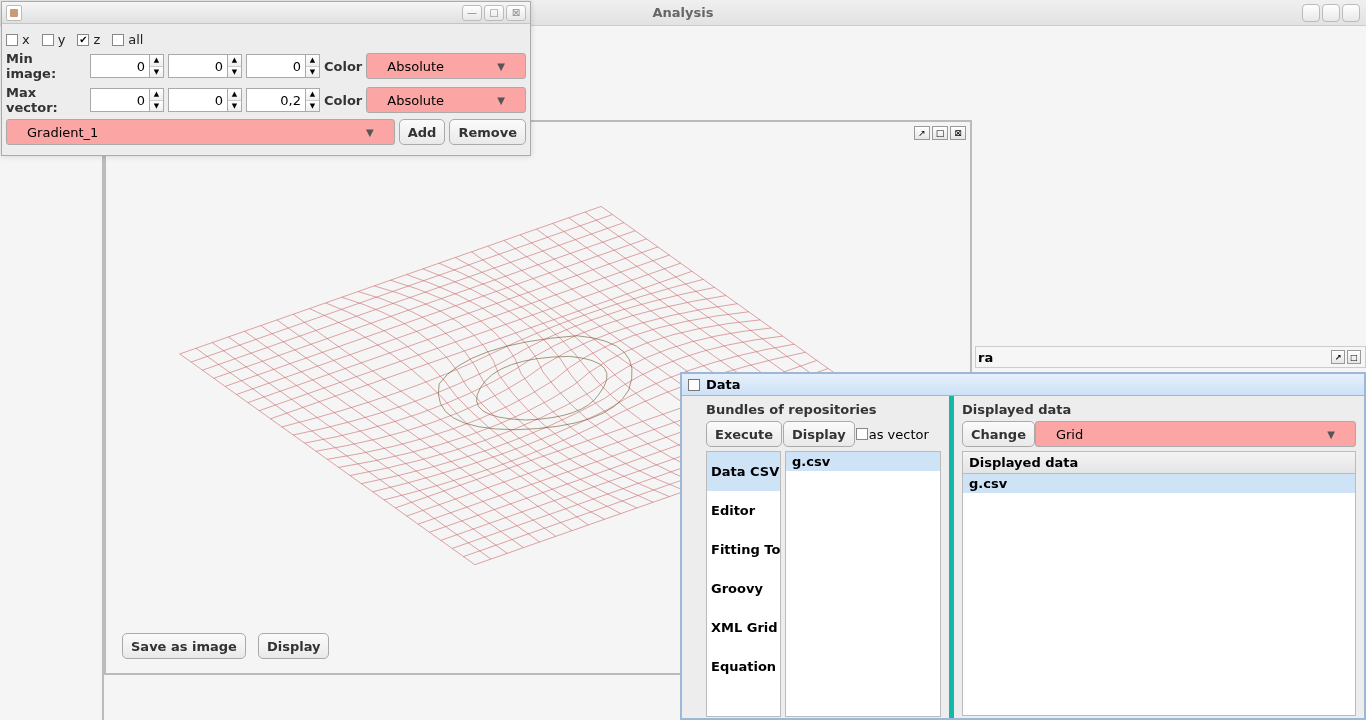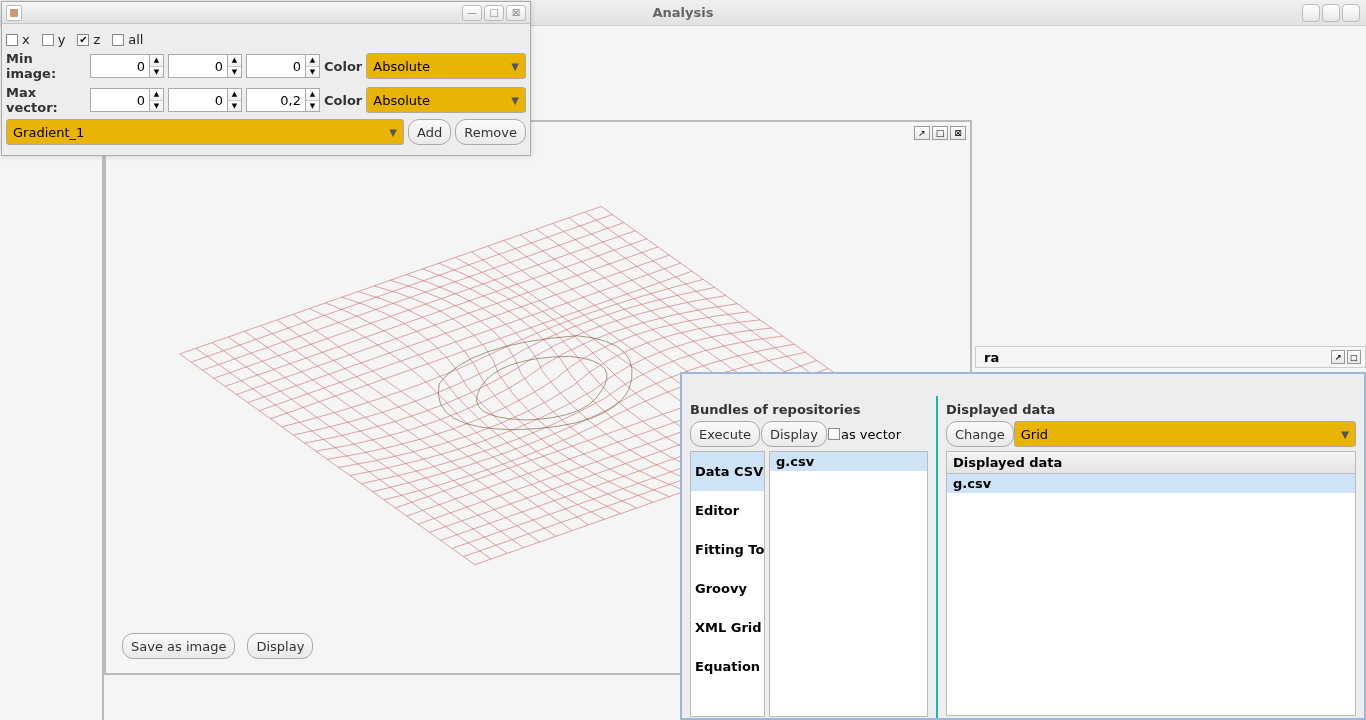--- a/index.html
+++ b/index.html
@@ -34,55 +34,55 @@
 .chk { width:12px; height:12px; border:1px solid #888; background:#fff; display:inline-flex; align-items:center; justify-content:center; font-size:10px; color:#000;}
 .chk.checked::after{content:"✔"; font-size:10px; line-height:10px;}
 label.chk-label { margin-right:8px; font-weight:normal; color:#222; }
 
 .num-group { display:flex; align-items:center; }
 .num-input { width:60px; height:24px; border:1px solid #aaa; background:#fff; text-align:right; padding:0 4px; }
 .spinner { width:14px; height:24px; border:1px solid #aaa; border-left:none; display:flex; flex-direction:column; }
 .spinner div { flex:1; display:flex; align-items:center; justify-content:center; font-size:7px; background:linear-gradient(#fff,#eee); border-bottom:1px solid #ccc; }
 .spinner div:last-child{border-bottom:none;}
 
-.btn { height:26px; padding:0 8px; border:1px solid #aaa; background:linear-gradient(#fbfbfb,#e9e9e9); border-radius:11px; font-weight:normal; color:#333; display:inline-flex; align-items:center;}
+.btn { height:26px; padding:0 8px; border:1px solid #aaa; background:linear-gradient(#fbfbfb,#e9e9e9); border-radius:5px; font-weight:bold; color:#333; display:inline-flex; align-items:center;}
 .label { font-weight:bold; color:#333; }
-.select { height:26px; border:1px solid #aaa; background:#eab308; display:flex; align-items:center; justify-content:space-between; padding:0 6px; border-radius:3px;}
+.select { height:26px; border:1px solid #aaa; background:#fca5a5; display:flex; align-items:center; justify-content:space-between; padding:0 20px; border-radius:3px;}
 .select .caret { font-size:10px; color:#555; }
 .wide { flex:1; }
 
 
 .plot-frame {
   position: absolute; left: 104px; top: 120px; width: 868px; height: 555px;
   border: 2px solid #bbb;
 }
 .plot-frame .frame-ctrls { position:absolute; right:4px; top:4px; display:flex; gap:2px; }
 .plot-frame .frame-ctrls .fc { width:16px; height:14px; border:1px solid #999; background:linear-gradient(#fff,#e6e6e6); font-size:9px; display:flex; align-items:center; justify-content:center; }
 .plot-area { position:absolute; left:14px; top:36px; right:14px; bottom:50px; overflow:hidden; }
 .plot-area svg { width:100%; height:100%; }
 .bottom-btns { position:absolute; left:16px; bottom:14px; display:flex; gap:12px; }
 
 
 .left-strip{ position:absolute; left:0; top:152px; width:104px; bottom:0; border-right:2px solid #bbb; }
 
 
-.ra-bar { position:absolute; left:975px; top:346px; right:0; height:22px; background:#f6f6f6; border:1px solid #ccc; display:flex; align-items:center; padding:0 8px; font-weight:bold;}
+.ra-bar { position:absolute; left:975px; top:346px; right:0; height:22px; background:#f6f6f6; border:1px solid #ccc; display:flex; align-items:center; padding:0 2px; font-weight:bold;}
 .ra-bar .frame-ctrls{position:absolute; right:4px; top:3px; display:flex; gap:2px;}
 .ra-bar .fc{width:14px;height:14px;border:1px solid #999;background:linear-gradient(#fff,#e6e6e6);font-size:8px;display:flex;align-items:center;justify-content:center;}
 
 
 .data-win { position:absolute; left:680px; top:372px; right:0; bottom:0; background:#ededed; border:2px solid #9cb8d6; }
 .data-title { height:22px; background:linear-gradient(#e6f0fb,#cde1f6); border-bottom:1px solid #9cb8d6; display:flex; align-items:center; padding:0 6px; font-weight:bold;}
 .data-title .sq { width:12px; height:12px; border:1px solid #777; background:#fff; margin-right:6px; }
 .data-body { position:absolute; top:22px; left:0; right:0; bottom:0; display:flex; }
 
 .panel { padding:4px 8px; }
 .panel-title { font-weight:bold; margin:2px 0 4px 0; color:#333; }
 
-.bundles { width:256px; border-right:2px solid #14b8a6; }
+.bundles { width:256px; border-right:5px solid #14b8a6;margin-left:16px; }
 .bundle-toolbar { display:flex; align-items:center; gap:1px; margin-bottom:4px; }
 .bundle-cols { display:flex; height: calc(100% - 48px); }
 .bundle-list { width:75px; border:1px solid #bbb; background:#fff; height:100%; overflow:hidden;}
 .bundle-list .item { padding:12px 4px; font-weight:bold; white-space:nowrap; }
 .bundle-list .item.sel { background:#cfe3f7; }
 .file-list { flex:1; border:1px solid #bbb; background:#fff; height:100%; margin-left:4px; }
 .file-list .item { padding:2px 6px; font-weight:bold; }
 .file-list .item.sel { background:#cfe3f7; }
 
 .displayed { flex:1; }
@@ -285,20 +285,24 @@
 
 <div class="ra-bar">
   <span>ra</span>
   <div class="frame-ctrls">
     <div class="fc">↗</div>
     <div class="fc">□</div>
   </div>
 </div>
 
 <div class="data-win">
+  <div class="data-title">
+    <span class="sq"></span>
+    <span>Data</span>
+  </div>
   <div class="data-body">
     <div class="panel bundles">
       <div class="panel-title">Bundles of repositories</div>
       <div class="bundle-toolbar">
         <div class="btn">Execute</div>
         <div class="btn">Display</div>
         <span class="chk"></span>
         <span>as vector</span>
       </div>
       <div class="bundle-cols">

